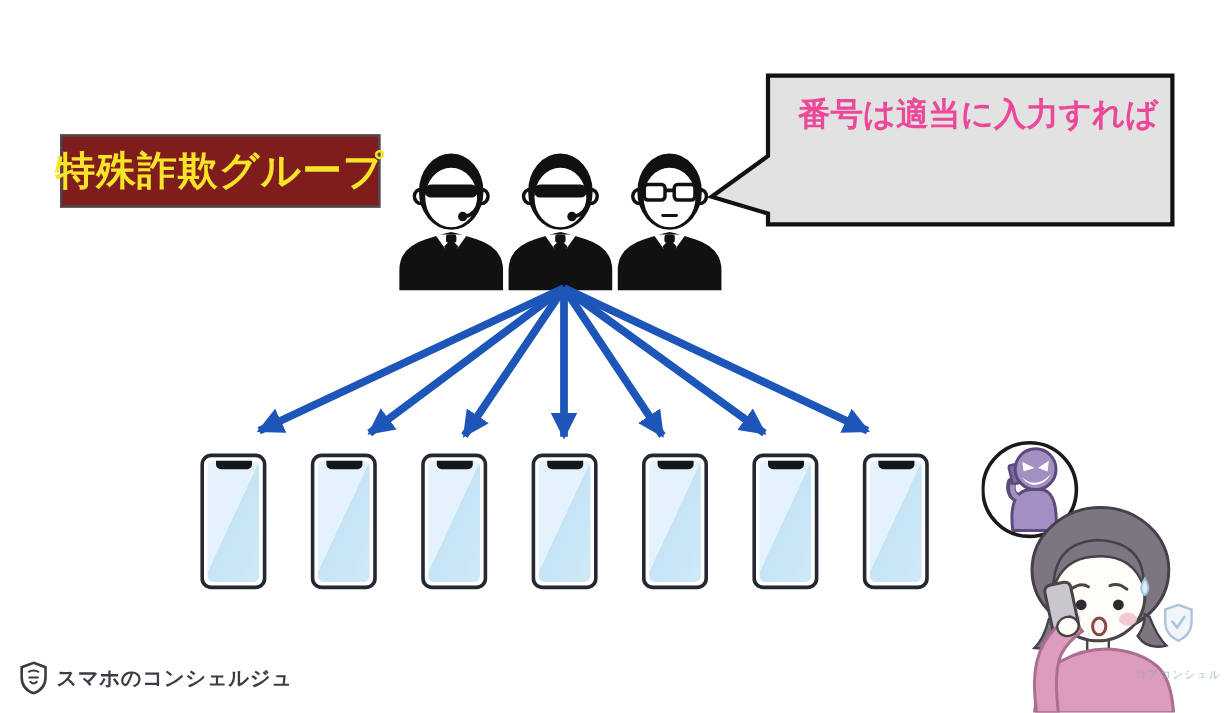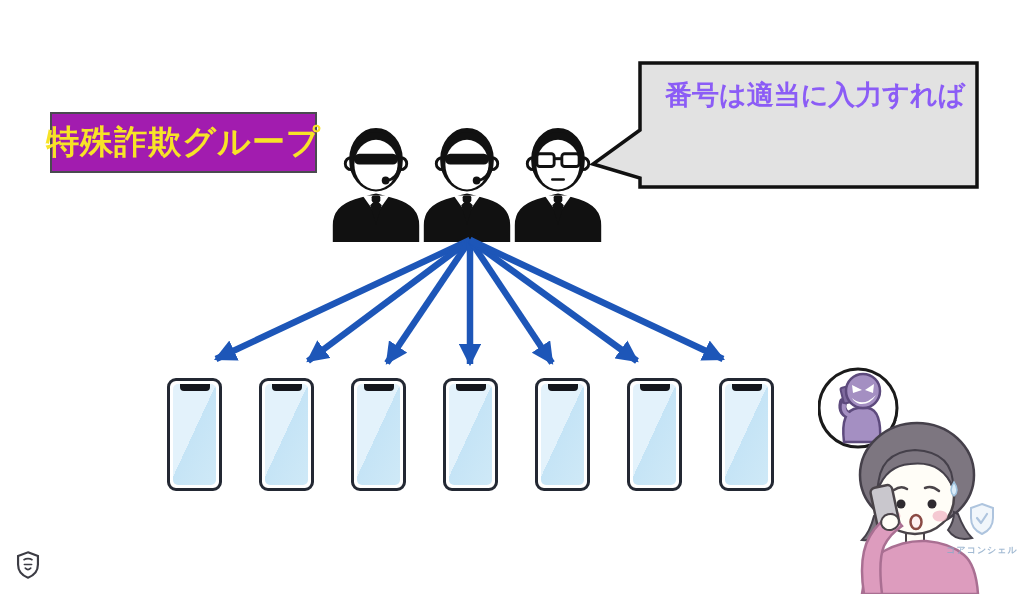--- a/index.html
+++ b/index.html
@@ -3,29 +3,29 @@
 <meta charset="utf-8">
 <style>
   html,body{margin:0;padding:0;background:#fff;}
   .stage{
     position:relative;width:1024px;height:594px;background:#ffffff;
     overflow:hidden;font-family:"Liberation Sans","DejaVu Sans",sans-serif;
   }
   
   .fraud-label{
     position:absolute;left:50px;top:112px;width:267px;height:61px;
-    box-sizing:border-box;background:#a21caf;border:2px solid #4a4a50;
+    box-sizing:border-box;background:#7f1d1d;border:2px solid #4a4a50;
     display:flex;align-items:center;justify-content:center;
     color:#f7e327;font-size:33px;font-weight:800;letter-spacing:1px;white-space:nowrap;
   }
   
   .bubble-wrap{position:absolute;left:585px;top:55px;width:400px;height:140px;}
   .bubble-text{
     position:absolute;left:80px;top:20px;width:300px;
-    color:#8b5cf6;font-size:27px;font-weight:800;line-height:1.55;white-space:nowrap;
+    color:#ec4899;font-size:27px;font-weight:800;line-height:1.55;white-space:nowrap;
   }
   
   .phone{
     position:absolute;top:378px;width:55px;height:113px;box-sizing:border-box;
     background:#fff;border:3px solid #232833;border-radius:9px;
   }
   .phone .screen{
     position:absolute;left:3px;right:3px;top:3px;bottom:3px;border-radius:5px;
     background:linear-gradient(115deg,#e3f2fb 0%,#e3f2fb 48%,#c5e4f6 48%,#cfe9f7 100%);
   }
@@ -37,21 +37,21 @@
   .brand{
     position:absolute;left:16px;top:551px;display:flex;align-items:center;gap:7px;
     color:#3c3c44;
   }
   .brand .brand-text{font-size:17px;font-weight:800;letter-spacing:0.5px;}
   
   .watermark{
     position:absolute;left:940px;top:502px;width:84px;text-align:center;opacity:0.8;
   }
   .watermark .wm-text{
-    margin-top:8px;font-size:9px;font-weight:700;color:#8caac8;letter-spacing:1px;white-space:nowrap;
+    margin-top:20px;font-size:9px;font-weight:400;color:#8caac8;letter-spacing:1px;white-space:nowrap;
   }
   svg{display:block;}
   .abs{position:absolute;}
 </style>
 </head>
 <body>
 
 <div class="stage">
 
   <div class="fraud-label">
@@ -198,15 +198,16 @@
     </svg>
     <div class="wm-text">コアコンシェル</div>
   </div>
 
   <div class="brand">
     <svg width="24" height="28" viewBox="0 0 26 31">
       <path d="M 13,1.5 L 24,5.5 V 15 Q 24,25.5 13,29.5 Q 2,25.5 2,15 V 5.5 Z" fill="none" stroke="#3c3c44" stroke-width="2.4"></path>
       <path d="M 8,10 Q 13,7 18,10" fill="none" stroke="#3c3c44" stroke-width="1.8"></path>
       <path d="M 9,15 H 17 M 10,19 Q 13,22 16,19" fill="none" stroke="#3c3c44" stroke-width="1.8" stroke-linecap="round"></path>
     </svg>
+    <span class="brand-text">スマホのコンシェルジュ</span>
   </div>
 
 </div>
 
 </body></html>

